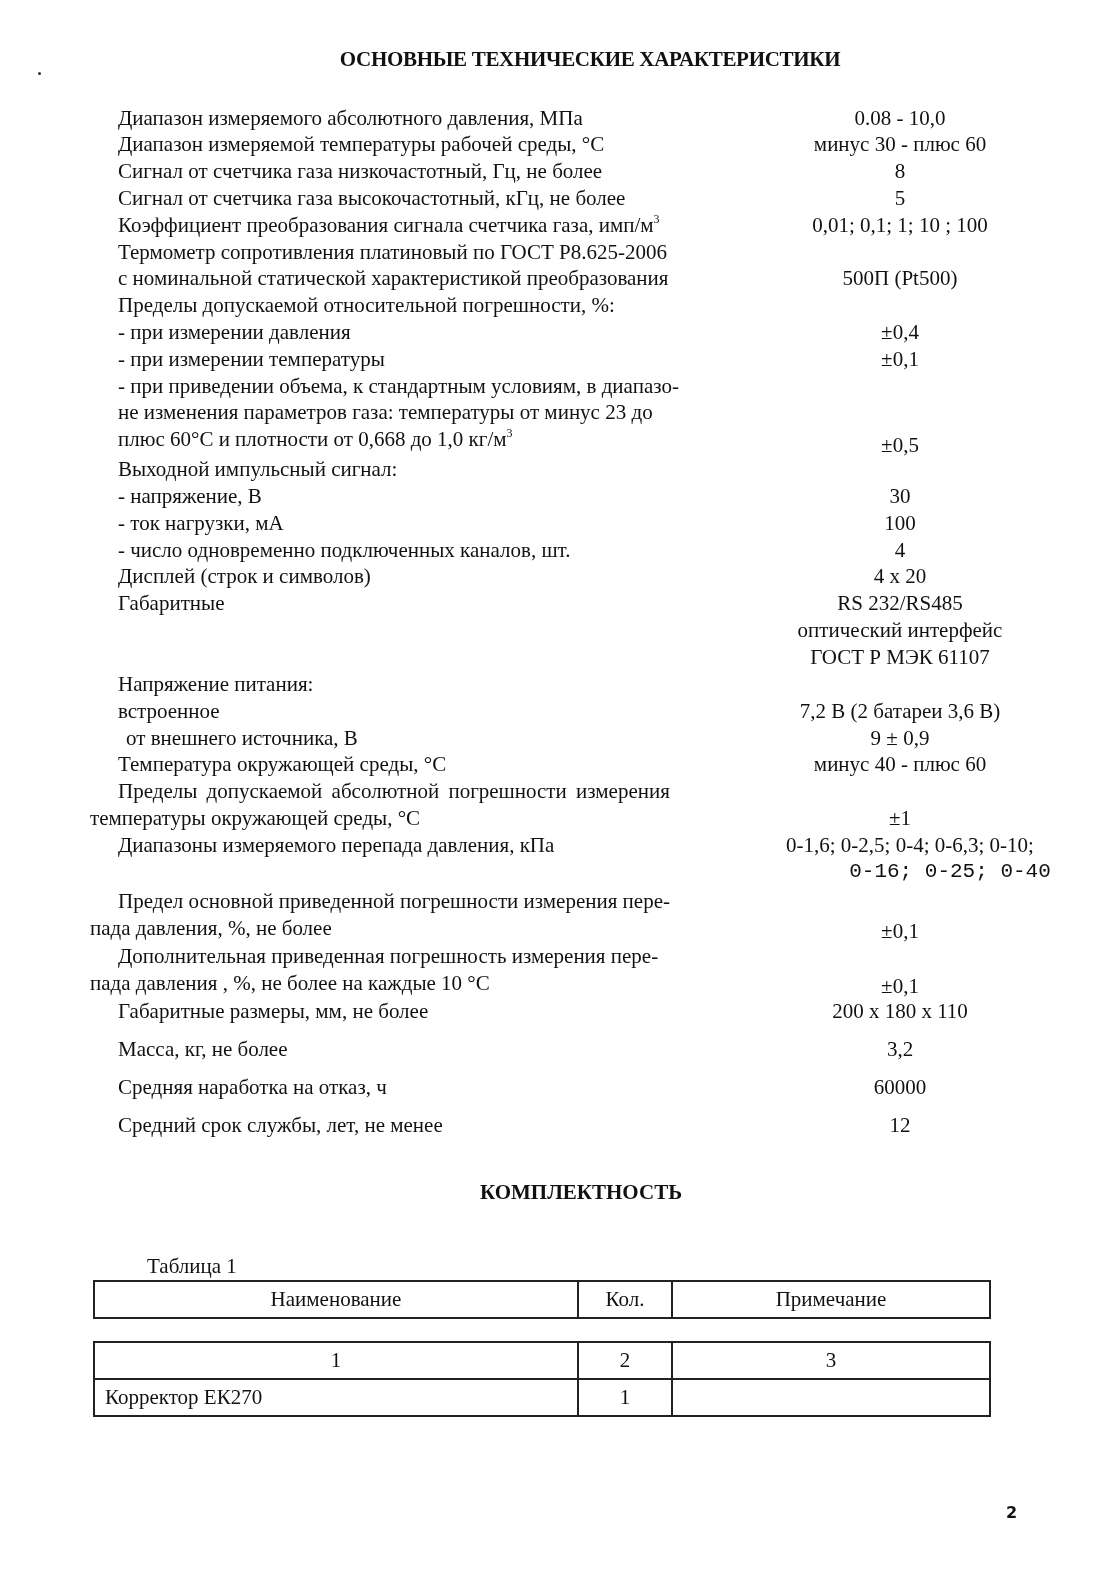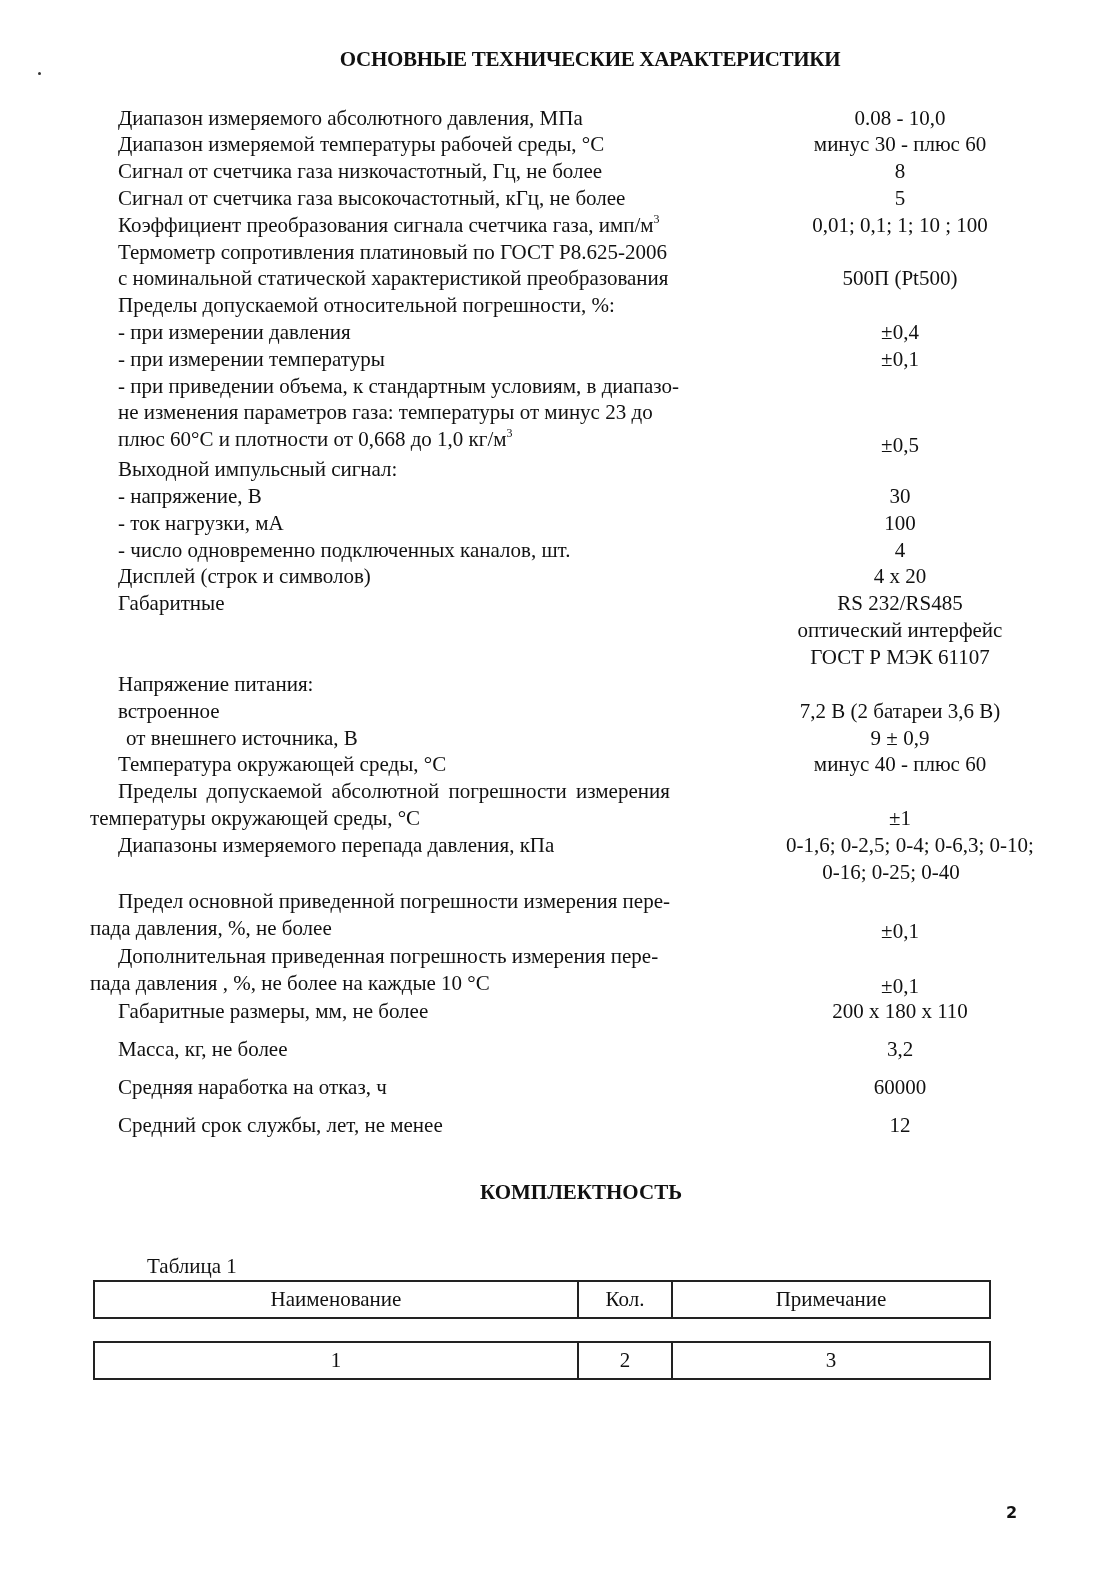--- a/index.html
+++ b/index.html
@@ -141,21 +141,21 @@
   </div>
   <div class="row" style="top:805px;left:0;width:1119px;">
     <span class="lbl" style="left:90px">температуры окружающей среды, °С</span>
     <span class="val">±1</span>
   </div>
   <div class="row" style="top:832px;left:0;width:1119px;">
     <span class="lbl" style="left:118px">Диапазоны измеряемого перепада давления,  кПа</span>
     <span class="val" style="left:745px;width:330px;">0-1,6; 0-2,5; 0-4; 0-6,3; 0-10;</span>
   </div>
   <div class="row" style="top:859px;left:0;width:1119px;">
-    <span class="val" style="left:726px;width:330px;">0-16; 0-25; 0-40</span>
+    <span class="val" style="left:785px;width:330px;font-family:Liberation Mono, monospace;">0-16; 0-25; 0-40</span>
   </div>
   <div class="row" style="top:888px;left:0;width:1119px;">
     <span class="lbl" style="left:118px">Предел основной приведенной погрешности измерения пере-</span>
   </div>
   <div class="row" style="top:915px;left:0;width:1119px;">
     <span class="lbl" style="left:90px">пада давления, %, не более</span>
     <span class="val" style="top:3px">±0,1</span>
   </div>
   <div class="row" style="top:943px;left:0;width:1119px;">
     <span class="lbl" style="left:118px">Дополнительная приведенная погрешность измерения пере-</span>
@@ -194,17 +194,22 @@
   </tbody>
     </table>
 
   <table class="t" style="top:1341px">
     <tbody>
         <tr>
       <td class="c1 center">1</td>
       <td class="c2">2</td>
       <td class="c3">3</td>
     </tr>
+    <tr>
+      <td class="c1">Корректор ЕК270</td>
+      <td class="c2">1</td>
+      <td class="c3"></td>
+    </tr>
   </tbody>
     </table>
 
   <div class="pagenum">2</div>
 </div>
 
 </body></html>

